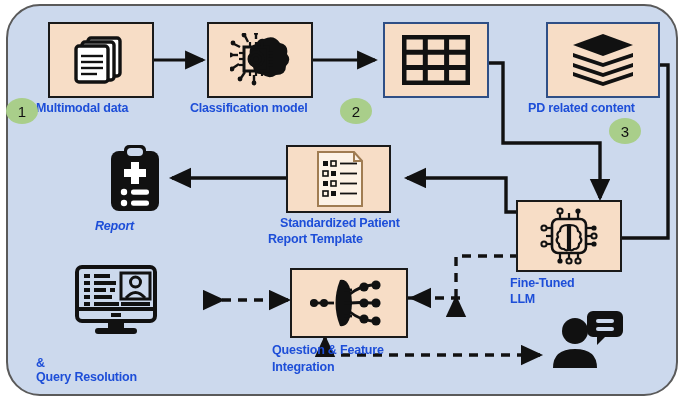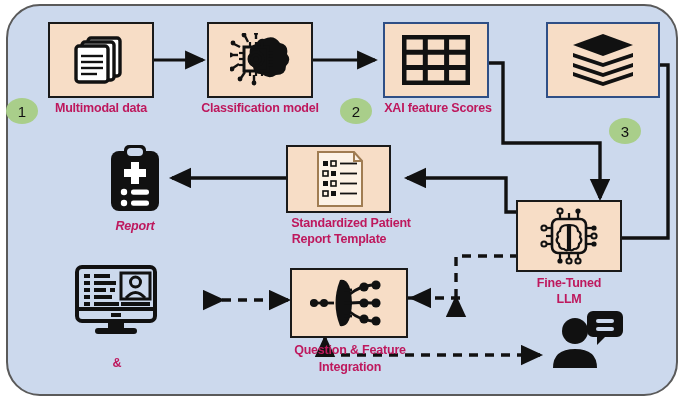--- a/index.html
+++ b/index.html
@@ -14,21 +14,21 @@
     box-sizing:border-box;
   }
 
   .node{
     position:absolute;background:#f7ddc6;border:2px solid #1a1a1a;
     box-sizing:border-box;display:flex;align-items:center;justify-content:center;
   }
   .node.blue{border:2px solid #2f4f86;}
 
   .cap{
-    position:absolute;text-align:center;color:#be185d;
+    position:absolute;text-align:left;color:#1d4ed8;
     font-weight:bold;font-size:12.5px;line-height:14px;
     letter-spacing:-0.2px;
   }
 
   .badge{
     position:absolute;width:32px;height:26px;border-radius:50%;
     background:#a9ce8a;color:#111;display:flex;align-items:center;
     justify-content:center;font-size:15px;font-weight:500;
   }
 
@@ -164,35 +164,35 @@
         <rect x="2" y="2" width="64" height="46" fill="none" stroke="#111" stroke-width="5"></rect>
         <g stroke="#111" stroke-width="5">
           <line x1="23.3" y1="2" x2="23.3" y2="48"></line>
           <line x1="44.6" y1="2" x2="44.6" y2="48"></line>
           <line x1="2" y1="17.3" x2="66" y2="17.3"></line>
           <line x1="2" y1="32.6" x2="66" y2="32.6"></line>
         </g>
       </svg>
     </span>
   </div>
-  <div class="cap" style="left:368px;top:101px;width:140px;">XAI feature Scores</div>
   <div class="badge" style="left:340px;top:98px;">2</div>
 
   <div class="node blue" style="left:546px;top:22px;width:114px;height:76px;">
     <span>
       <svg class="ic" width="66" height="56" viewBox="0 0 66 56">
         <g fill="#111">
           <path d="M33 2 L63 13 L33 24 L3 13 Z"></path>
           <path d="M3 21 L33 31 L63 21 L63 25 L33 35 L3 25 Z"></path>
           <path d="M3 31 L33 41 L63 31 L63 35 L33 45 L3 35 Z"></path>
           <path d="M3 40 L33 50 L63 40 L63 44 L33 54 L3 44 Z"></path>
         </g>
       </svg>
     </span>
   </div>
+  <div class="cap" style="left:528px;top:101px;width:150px;">PD related content</div>
   <div class="badge" style="left:609px;top:118px;">3</div>
 
   <div style="position:absolute;left:104px;top:143px;width:62px;height:72px;
               display:flex;align-items:center;justify-content:center;">
     <span>
       <svg class="ic" width="54" height="68" viewBox="0 0 54 68">
         <rect x="3" y="6" width="48" height="60" rx="8" fill="#111"></rect>
         <rect x="16" y="0" width="22" height="13" rx="5" fill="#111"></rect>
         <rect x="19" y="3" width="16" height="8" rx="4" fill="#ccd9ed"></rect>
         <path d="M23 17 h8 v7 h7 v8 h-7 v7 h-8 v-7 h-7 v-8 h7 z" fill="#fff"></path>
@@ -325,20 +325,21 @@
           <rect x="9" y="30" width="6" height="4"></rect>
             <rect x="19" y="30" width="18" height="4"></rect>
           <rect x="9" y="37" width="6" height="4"></rect>
             <rect x="19" y="37" width="25" height="4"></rect>
           <rect x="46" y="37" width="29" height="4"></rect>
         </g>
       </svg>
     </span>
   </div>
   <div class="cap" style="left:36px;top:356px;width:162px;">&amp;</div>
+  <div class="cap" style="left:36px;top:370px;width:162px;">Query Resolution</div>
 
   <div style="position:absolute;left:548px;top:308px;width:76px;height:62px;
               display:flex;align-items:center;justify-content:center;">
     <span>
       <svg class="ic" width="74" height="60" viewBox="0 0 74 60">
         <circle cx="26" cy="22" r="13" fill="#111"></circle>
         <path d="M4 59 q0 -19 22 -19 q22 0 22 19 z" fill="#111"></path>
         <path d="M44 2 H68 a6 6 0 0 1 6 6 V22 a6 6 0 0 1 -6 6 H56 L48 36 V28 H44 a6 6 0 0 1 -6 -6 V8 a6 6 0 0 1 6 -6 z" fill="#111"></path>
         <g fill="#ccd9ed">
           <rect x="47" y="10" width="18" height="4" rx="2"></rect>

